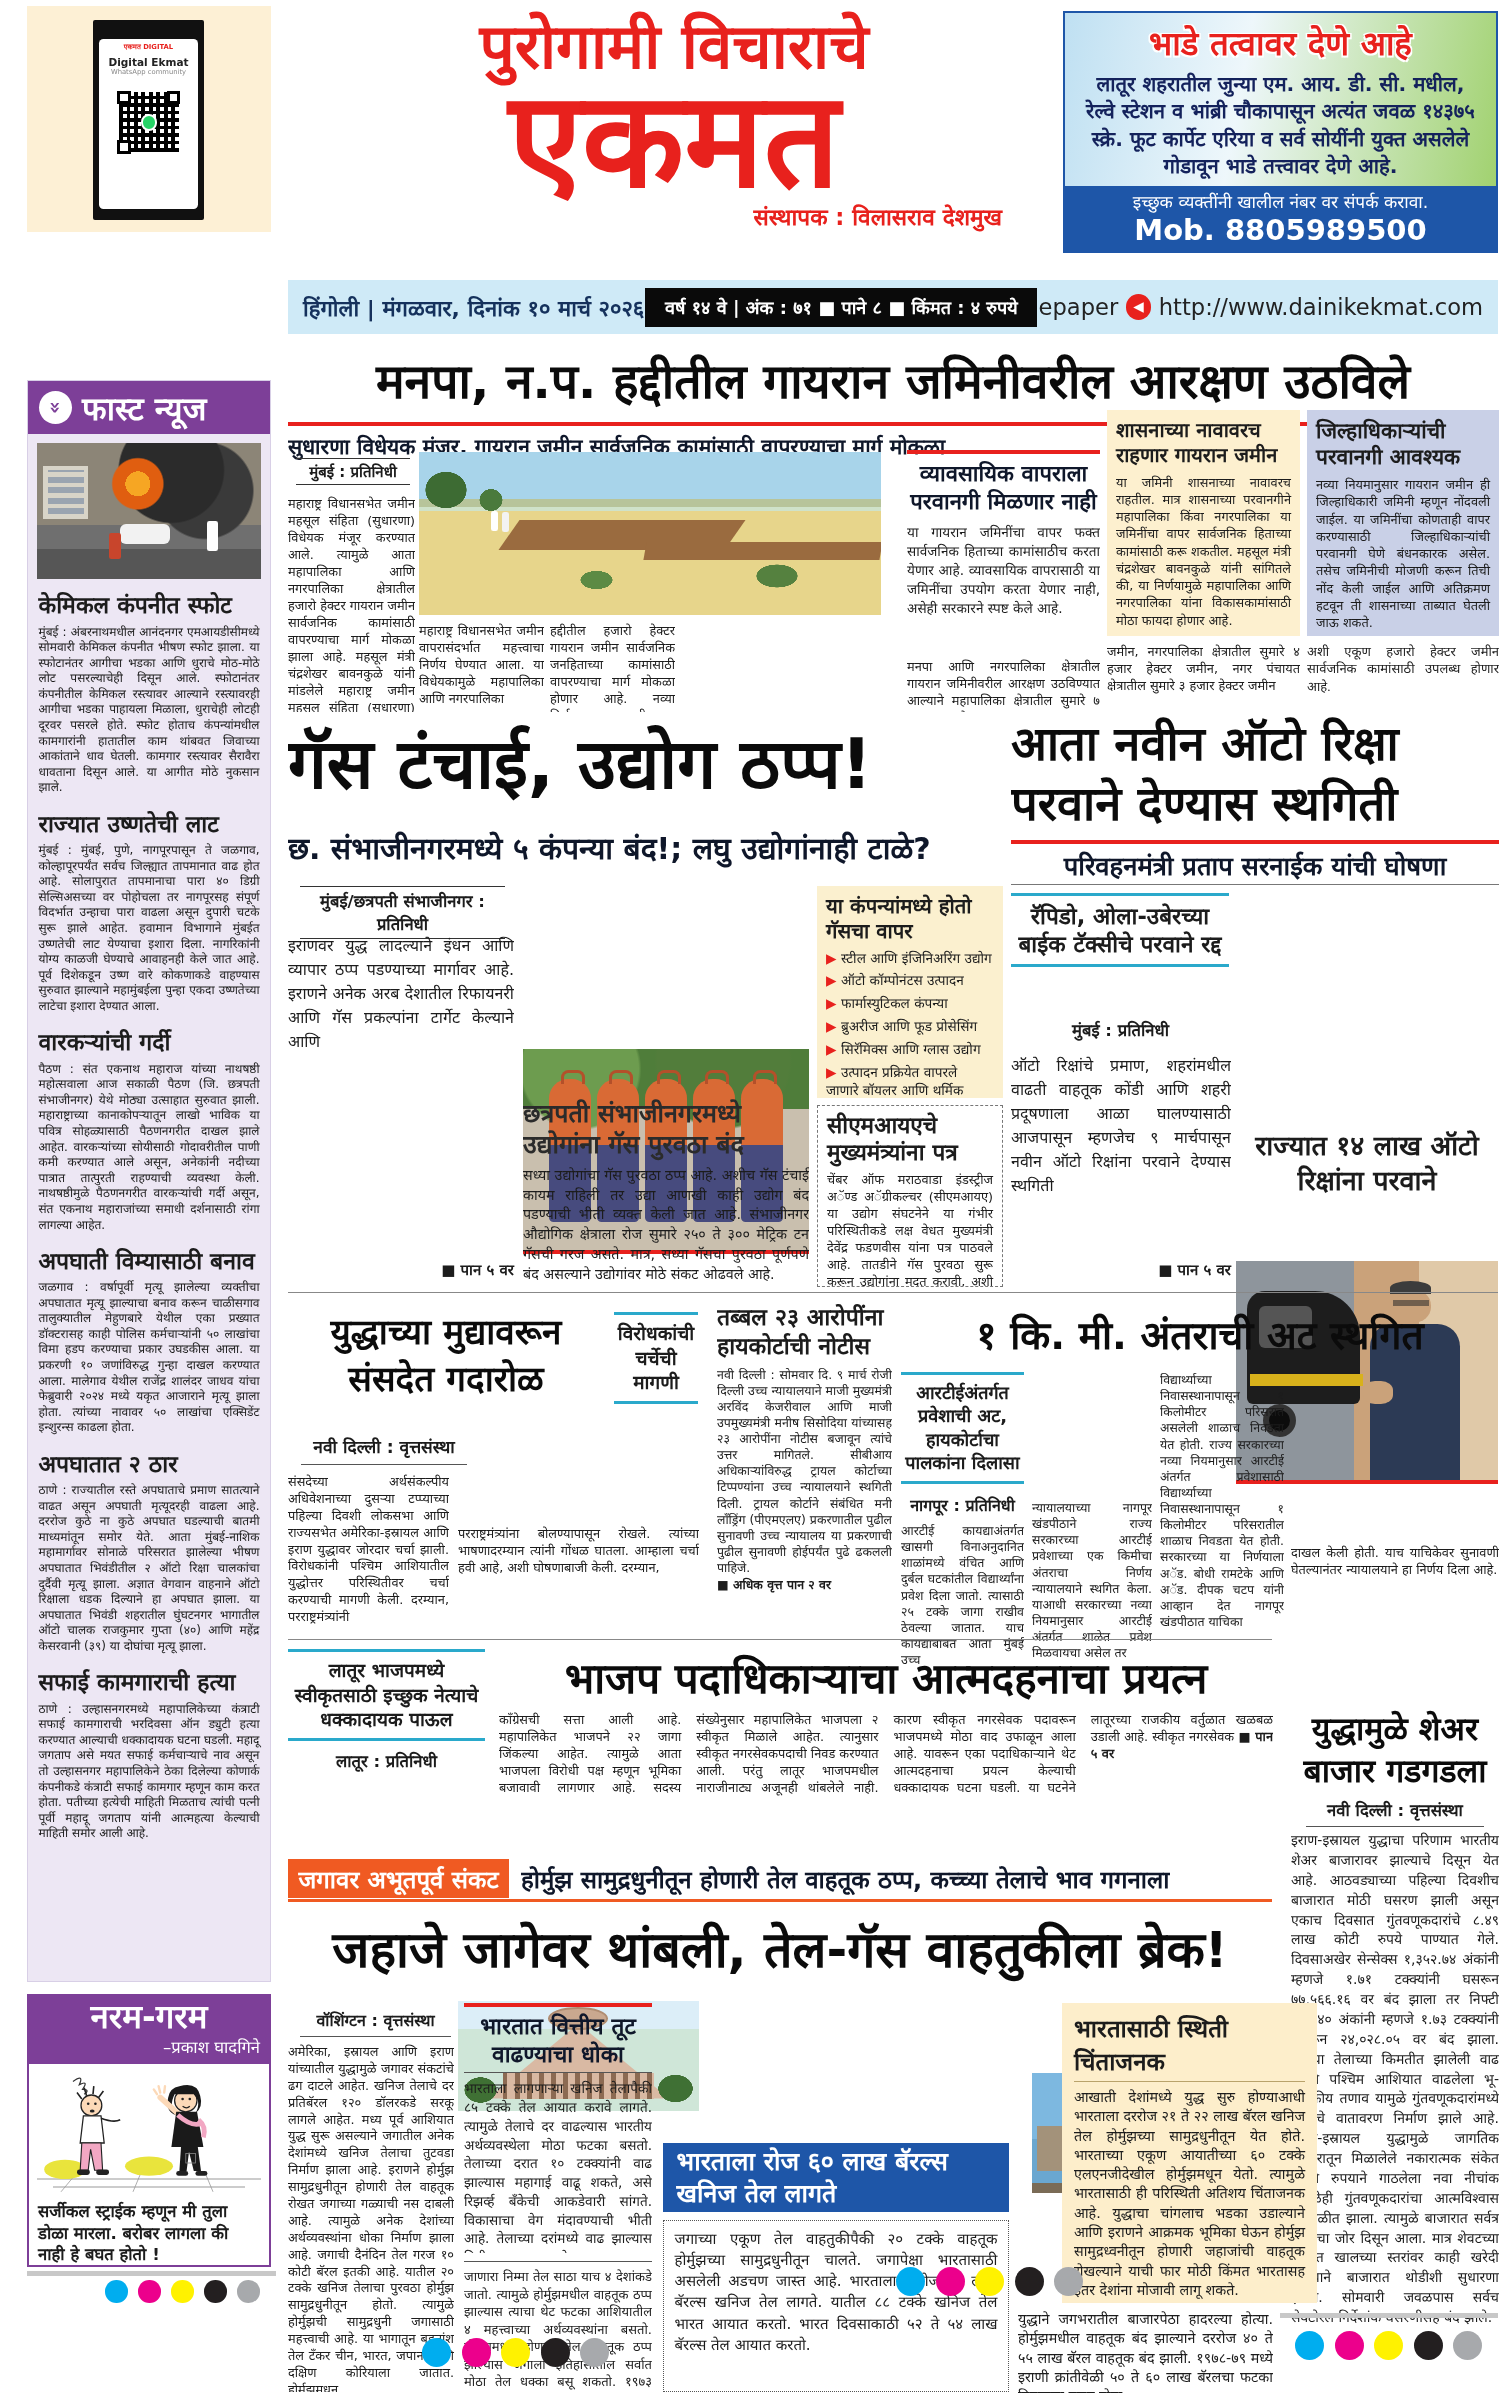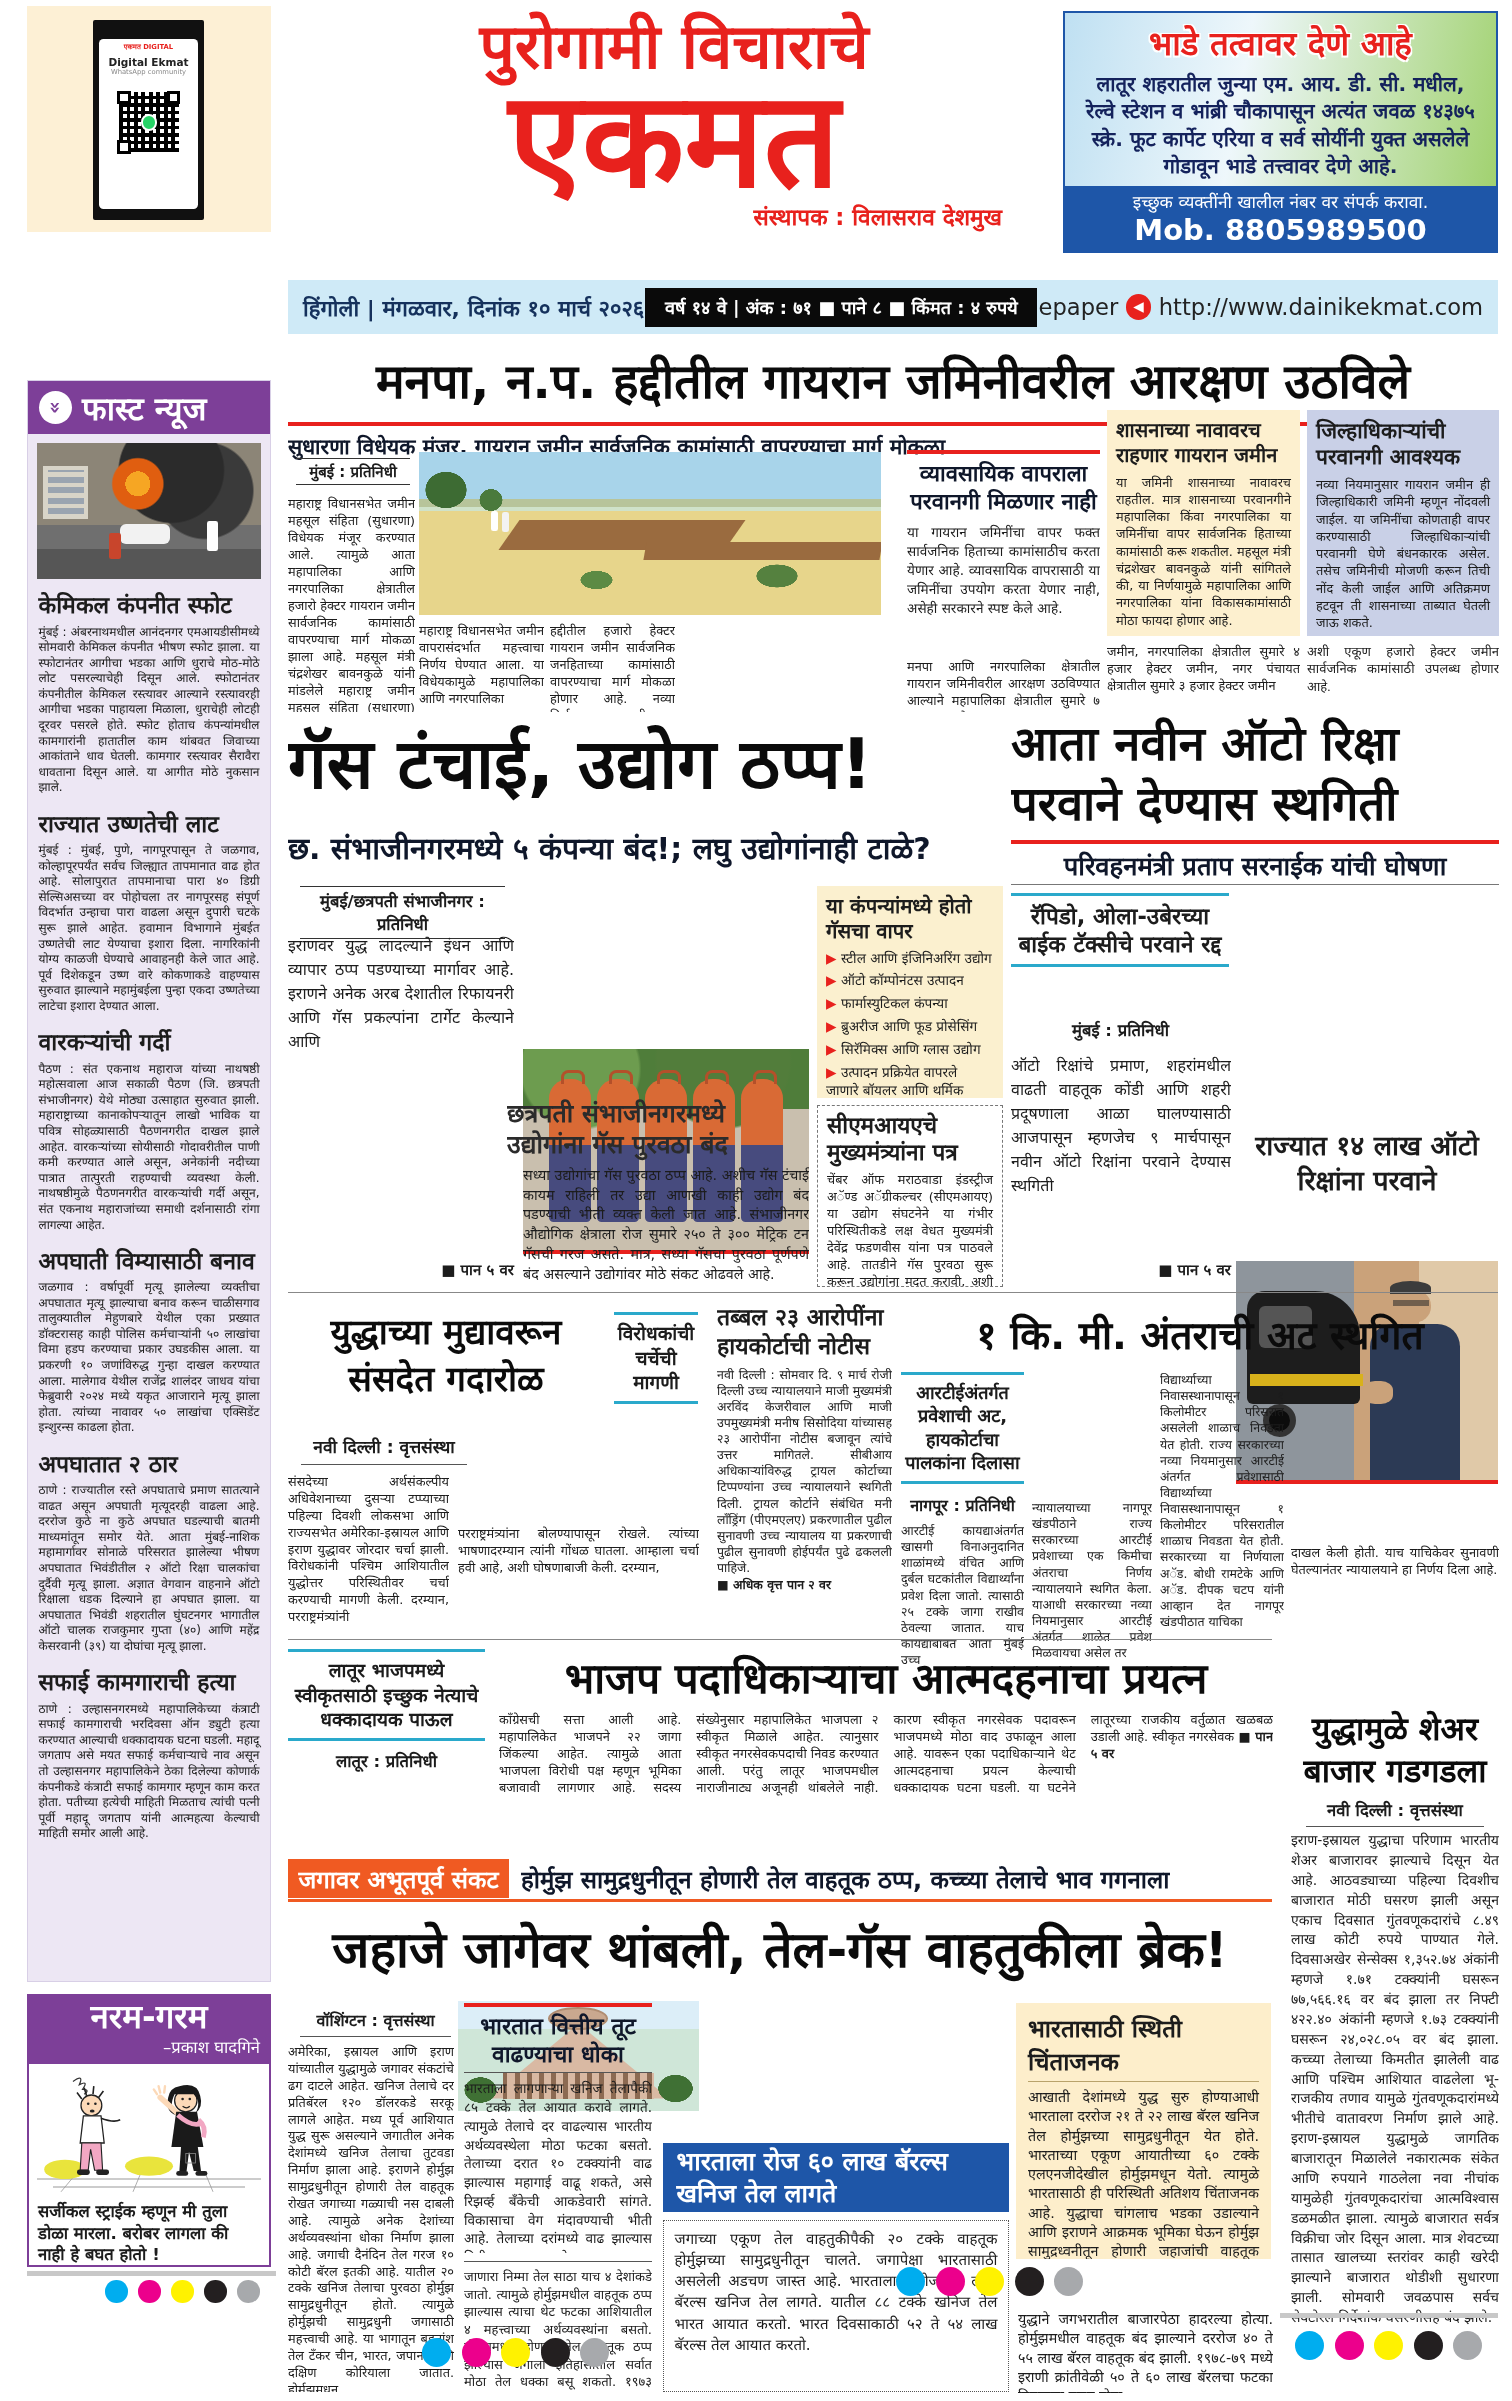--- a/index.html
+++ b/index.html
@@ -234,21 +234,21 @@
 <div class="abs clip jt" style="left:288px;top:934px;width:226px;height:324px;">
   <div style="font-size:16px;line-height:1.5;">इराणवर युद्ध लादल्याने इंधन आणि व्यापार ठप्प पडण्याच्या मार्गावर आहे. इराणने अनेक अरब देशातील रिफायनरी आणि गॅस प्रकल्पांना टार्गेट केल्याने आणि</div>
 </div>
 <div class="abs" style="left:288px;top:1259px;width:226px;">
   <div class="pagenote" style="font-size:15px;">■ पान ५ वर</div>
 </div>
 
 <div class="abs photo" style="left:523px;top:886px;width:286px;height:205px;background:radial-gradient(circle at 20% 10%,#6d9c4f 0 20%,transparent 21%),radial-gradient(circle at 70% 6%,#527d3b 0 24%,transparent 25%),linear-gradient(180deg,#4f7d3a 0 30%,#c9bfae 30% 100%);padding-top:27px;text-align:center;border-bottom:4.5px solid #e8211d;">
     <span class="cyl"></span><span class="cyl"></span><span class="cyl"></span><span class="cyl"></span><span class="cyl"></span>
 </div>
-<div class="abs clip" style="left:507px;top:1098px;width:286px;height:65px;">
+<div class="abs clip" style="left:523px;top:1098px;width:286px;height:65px;">
   <div class="b" style="font-size:25px;line-height:1.25;color:#2b2b2b;">छत्रपती संभाजीनगरमध्ये उद्योगांना गॅस पुरवठा बंद</div>
 </div>
 <div class="abs clip jt" style="left:523px;top:1166px;width:286px;height:122px;">
   <div style="font-size:14.3px;line-height:1.38;">सध्या उद्योगांचा गॅस पुरवठा ठप्प आहे. अशीच गॅस टंचाई कायम राहिली तर उद्या आणखी काही उद्योग बंद पडण्याची भीती व्यक्त केली जात आहे. संभाजीनगर औद्योगिक क्षेत्राला रोज सुमारे २५० ते ३०० मेट्रिक टन गॅसची गरज असते. मात्र, सध्या गॅसचा पुरवठा पूर्णपणे बंद असल्याने उद्योगांवर मोठे संकट ओढवले आहे.</div>
 </div>
 
 <div class="abs clip" style="left:817px;top:886px;width:186px;height:212px;background:#fbf0cf;padding:7.5px 9px;">
   <div class="b" style="font-size:20.3px;line-height:1.25;">या कंपन्यांमध्ये होतो गॅसचा वापर</div>
   <ul class="plain" style="font-size:13.6px;">
     <li><span class="bullet">▶</span><span>स्टील आणि इंजिनिअरिंग उद्योग</span></li>
@@ -410,21 +410,21 @@
   <div style="font-size:13px;line-height:1.35;">जाणारा निम्मा तेल साठा याच ४ देशांकडे जातो. त्यामुळे होर्मुझमधील वाहतूक ठप्प झाल्यास त्याचा थेट फटका आशियातील ४ महत्त्वाच्या अर्थव्यवस्थांना बसतो. होर्मुझमधून होणारी तेल वाहतूक ठप्प झाल्यास जगाला इतिहासातील सर्वात मोठा तेल धक्का बसू शकतो. १९७३ मध्ये योम किप्पूर</div>
 </div>
 
 <div class="abs" style="left:663px;top:2143px;width:346px;height:69px;background:#1e56a8;color:#fff;display:flex;align-items:center;padding:0 13.6px;">
   <div class="b" style="font-size:25px;line-height:1.25;">भारताला रोज ६० लाख बॅरल्स खनिज तेल लागते</div>
 </div>
 <div class="abs clip jt" style="left:663px;top:2220px;width:346px;height:172px;border:1.5px dotted #555;padding:7.5px 10.5px;">
   <div style="font-size:15px;line-height:1.42;">जगाच्या एकूण तेल वाहतुकीपैकी २० टक्के वाहतूक होर्मुझच्या सामुद्रधुनीतून चालते. जगापेक्षा भारतासाठी असलेली अडचण जास्त आहे. भारताला दररोज ६० लाख बॅरल्स खनिज तेल लागते. यातील ८८ टक्के खनिज तेल भारत आयात करतो. भारत दिवसाकाठी ५२ ते ५४ लाख बॅरल्स तेल आयात करतो.</div>
 </div>
 
-<div class="abs clip" style="left:1016px;top:2003px;width:255px;height:256px;background:#fdeecb;padding:7.5px 12px;">
+<div class="abs clip" style="left:1062px;top:2003px;width:255px;height:300px;background:#fdeecb;padding:7.5px 12px;">
   <div class="b" style="font-size:24px;border-bottom:1.5px solid #b9a36b;padding-bottom:4.5px;">भारतासाठी स्थिती चिंताजनक</div>
   <div class="jt" style="font-size:14.3px;line-height:1.35;margin-top:6px;">आखाती देशांमध्ये युद्ध सुरु होण्याआधी भारताला दररोज २१ ते २२ लाख बॅरल खनिज तेल होर्मुझच्या सामुद्रधुनीतून येत होते. भारताच्या एकूण आयातीच्या ६० टक्के एलएनजीदेखील होर्मुझमधून येतो. त्यामुळे भारतासाठी ही परिस्थिती अतिशय चिंताजनक आहे. युद्धाचा चांगलाच भडका उडाल्याने आणि इराणने आक्रमक भूमिका घेऊन होर्मुझ सामुद्रध्वनीतून होणारी जहाजांची वाहतूक रोखल्याने याची फार मोठी किंमत भारतासह इतर देशांना मोजावी लागू शकते.</div>
 </div>
 <div class="abs clip jt" style="left:1018px;top:2310px;width:255px;height:83px;">
   <div style="font-size:14.3px;line-height:1.35;">युद्धाने जगभरातील बाजारपेठा हादरल्या होत्या. होर्मुझमधील वाहतूक बंद झाल्याने दररोज ४० ते ५५ लाख बॅरल वाहतूक बंद झाली. १९७८-७९ मध्ये इराणी क्रांतीवेळी ५० ते ६० लाख बॅरलचा फटका दिवसाला बसत होता.</div>
 </div>
 
 <div class="abs" style="left:27px;top:2271px;width:249px;height:5.3px;background:#c8c8c8;"></div>
 <div class="abs dots d30" style="left:105px;top:2280px;">
   <span class="c"></span><span class="m"></span><span class="y"></span><span class="k"></span><span class="g"></span>

